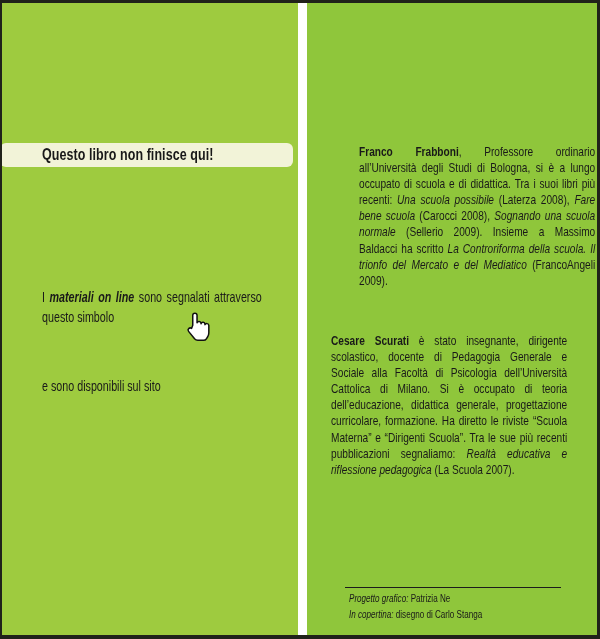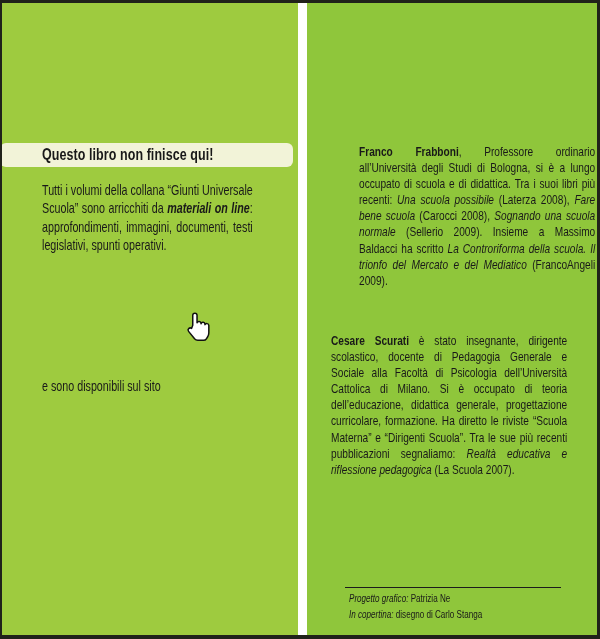--- a/index.html
+++ b/index.html
@@ -66,24 +66,24 @@
 <body>
 
 <div class="page">
 
   <div class="panel left">
 
     <div class="bar bar-headline">
       <span class="bar-text">Questo libro non finisce qui!</span>
     </div>
 
-    <div class="txt lp1">
-      <div class="inner"><span class="run-n">Tutti i volumi della collana “Giunti Universale Scuola” sono arricchiti da </span><span class="run-bi">materiali on line</span><span class="run-n">: approfondimenti, immagini, documenti, testi legislativi, spunti operativi.</span></div>
+
+    <div class="txt lp2">
+      <div class="inner"><span class="run-n">I </span><span class="run-bi">materiali on line</span><span class="run-n"> sono segnalati attraverso questo simbolo</span></div>
     </div>
-
 
     <span class="hand">
       <svg viewBox="0 0 28 31" xmlns="http://www.w3.org/2000/svg">
         <path d="M9.1 13.9 V4.6 a2.0 2.0 0 0 1 4.0 0 v7.0 a1.9 1.9 0 0 1 3.7 0.4 v0.4 a1.9 1.9 0 0 1 3.7 0.5 v0.5 a1.9 1.9 0 0 1 3.6 0.6 v6.8 q0 2.2 -1.2 4.0 l-1.1 1.7 q-0.9 1.4 -2.6 1.4 h-5.4 q-1.8 0 -3.0 -1.4 l-5.6 -6.9 q-1.1 -1.4 0.1 -2.6 q1.3 -1.3 2.7 -0.2 z" fill="#ffffff" stroke="#111111" stroke-width="1.4" stroke-linejoin="round"></path>
       </svg>
     </span>
 
     <div class="txt lp3">
       <div class="inner">e sono disponibili sul sito</div>
     </div>

